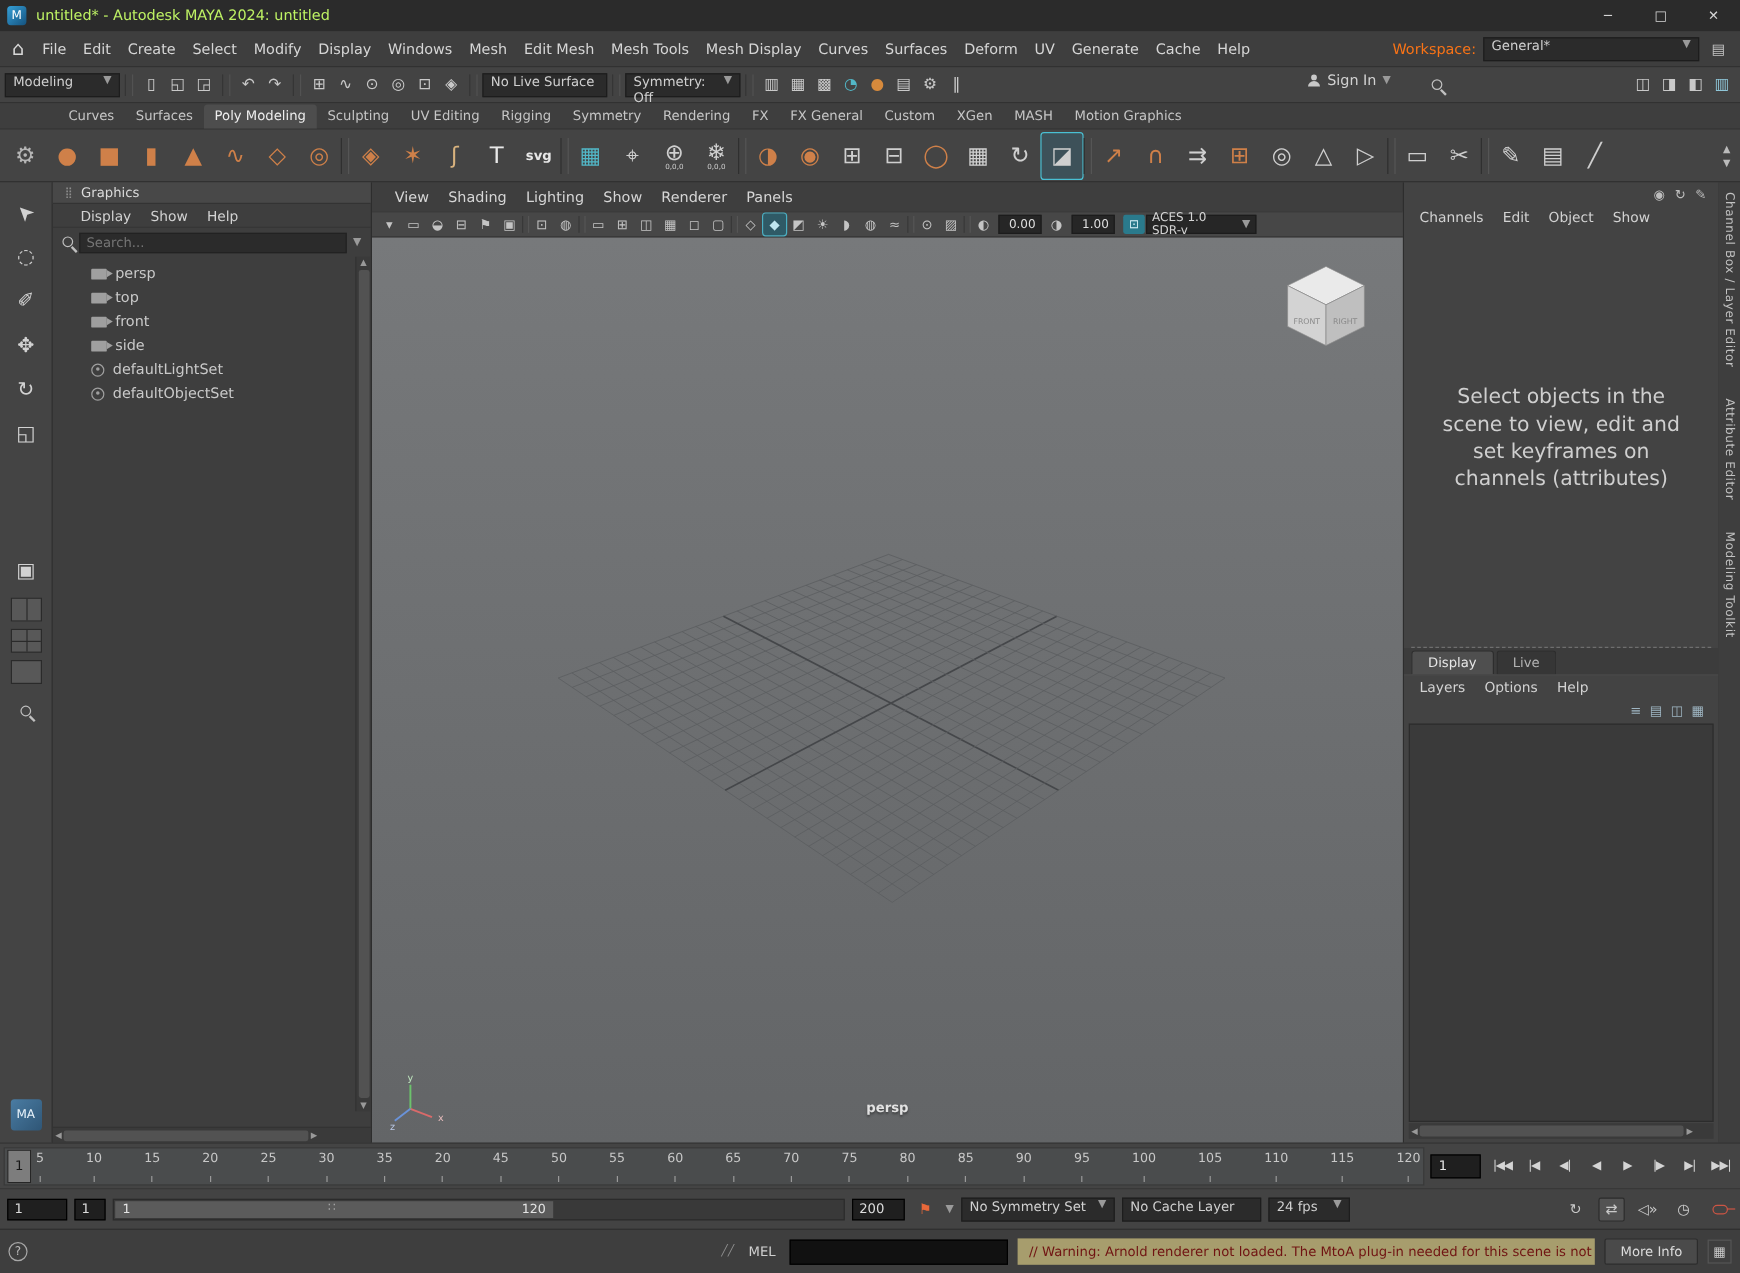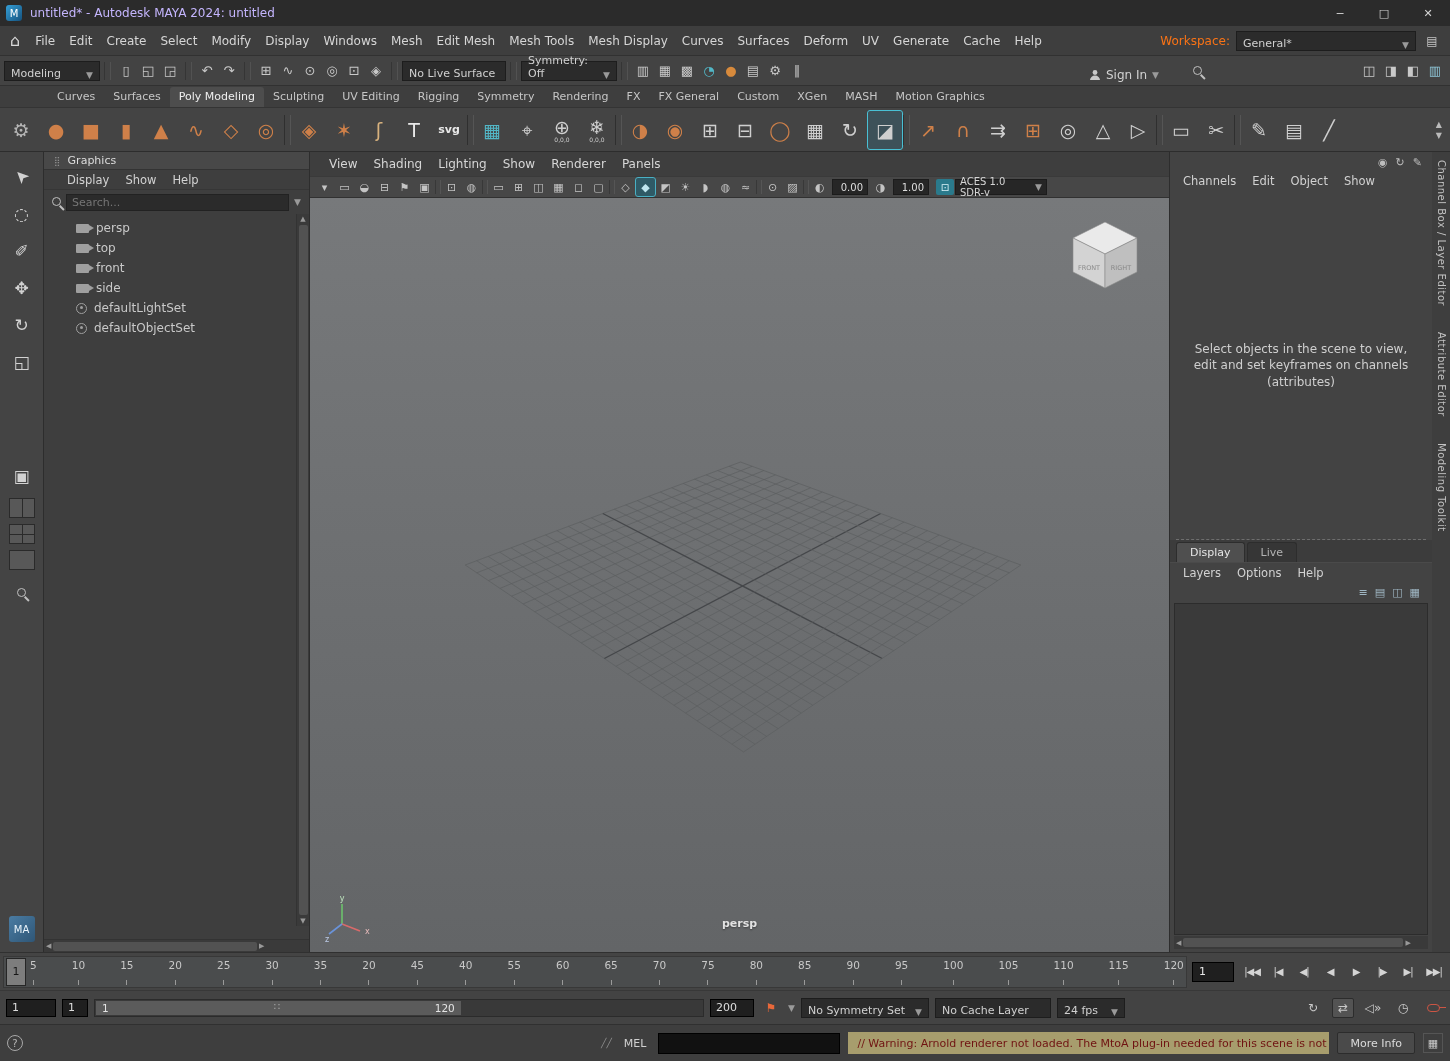--- a/index.html
+++ b/index.html
@@ -3,43 +3,43 @@
 <meta charset="utf-8">
 <style>
   *{box-sizing:border-box;margin:0;padding:0}
   html,body{width:1450px;height:1061px;overflow:hidden}
   body{background:#3a3a3a;font-family:"DejaVu Sans","Liberation Sans",sans-serif;color:#cccccc;font-size:12px;user-select:none}
   .row{display:flex;align-items:center}
 
   
   .titlebar{height:26px;background:#2b2b2b;display:flex;align-items:center;padding-left:6px}
   .maya-logo{width:16px;height:16px;border-radius:3px;background:linear-gradient(135deg,#35a0d8,#15527e);color:#fff;font-size:10px;display:flex;align-items:center;justify-content:center;margin-right:8px}
-  .win-title{font-size:12px;color:#c4b5fd}
+  .win-title{font-size:12px;color:#bef264}
   .win-btns{margin-left:auto;display:flex;height:100%}
   .win-btn{width:44px;height:100%;display:flex;align-items:center;justify-content:center;color:#d5d5d5;font-size:11px}
 
   
   .menubar{height:30px;background:#3e3e3e;display:flex;align-items:center;padding:0 8px;border-bottom:1px solid #313131}
   .home-icon{font-size:16px;color:#d8d8d8;margin:0 8px 0 2px}
   .menu-item{padding:2px 7px;color:#d6d6d6}
   .workspace{margin-left:auto;display:flex;align-items:center;gap:6px}
   .ws-label{color:#f97316}
-  .combo{height:20px;background:#2b2b2b;border:1px solid #1d1d1d;display:flex;align-items:flex-end;padding:0 6px;gap:8px;color:#d0d0d0;font-size:11px}
+  .combo{height:20px;background:#2b2b2b;border:1px solid #1d1d1d;display:flex;align-items:flex-start;padding:0 6px;gap:8px;color:#d0d0d0;font-size:11px}
   .caret{font-size:9px;color:#9a9a9a;margin-left:auto}
   .ws-combo{width:180px}
   .small-icon{width:20px;height:20px;display:flex;align-items:center;justify-content:center;color:#c5c5c5;font-size:12px}
 
   
   .statusline{height:30px;background:#434343;display:flex;align-items:center;padding:0 4px;gap:2px;border-bottom:1px solid #313131}
   .mode-combo{width:96px}
   .sl-icon{width:22px;height:22px;display:flex;align-items:center;justify-content:center;font-size:13px;color:#c9c9c9}
   .sl-sep{width:7px;height:18px;border-left:1px solid #353535;border-right:1px solid #525252;margin:0 2px}
   .field-combo{width:104px}
   .sym-combo{width:96px}
-  .sl-right{margin-left:auto;display:flex;align-items:flex-end;gap:21px}
+  .sl-right{margin-left:auto;display:flex;align-items:flex-start;gap:21px}
   .signin{display:flex;align-items:center;gap:5px;padding:0 6px;color:#d2d2d2}
   .sl-gap{width:108px}
   .mag{width:9px;height:9px;border:1.5px solid #c0c0c0;border-radius:50%;position:relative;display:inline-block}
   .mag::after{content:"";position:absolute;width:6px;height:1.5px;background:#c0c0c0;transform:rotate(45deg);top:9px;left:6px}
 
   
   .shelftabs{height:22px;background:#3e3e3e;display:flex;align-items:flex-end;padding-left:48px;border-bottom:1px solid #343434}
   .shelf-tab{padding:3px 9px 4px;font-size:11px;color:#c6c6c6}
   .shelf-tab.active{background:#4d4d4d;border-radius:3px 3px 0 0;color:#eee}
   .shelficons{height:44px;background:#444;display:flex;align-items:center;padding:0 4px;gap:1px;border-bottom:1px solid #2d2d2d}
@@ -96,21 +96,21 @@
   .vp-canvas{flex:1;position:relative;background:linear-gradient(#77797b,#636567);overflow:hidden}
   #grid-svg{position:absolute;left:0;top:0;width:100%;height:100%}
   .viewcube{position:absolute;top:18px;right:26px;width:76px;height:76px}
   .axis-gizmo{position:absolute;left:14px;bottom:8px;width:50px;height:50px}
   .persp-label{position:absolute;bottom:22px;left:50%;transform:translateX(-50%);font-size:11px;font-weight:bold;color:#e2e2e2;text-shadow:0 1px 2px rgba(0,0,0,.4)}
 
   
   .rightpanel{width:262px;background:#434343;display:flex;flex-direction:column}
   .rp-top{height:18px;display:flex;justify-content:flex-end;align-items:center;gap:8px;padding:2px 10px 0 0;font-size:11px;color:#bdbdbd}
   .rp-menus{height:22px;display:flex;align-items:center;padding-left:6px;gap:2px}
-  .rp-message{flex:1;display:flex;align-items:center;justify-content:center;text-align:center;color:#cfcfcf;font-size:12px;line-height:1.35;padding:0 20px}
+  .rp-message{flex:1;display:flex;align-items:center;justify-content:center;text-align:center;color:#cfcfcf;font-size:17px;line-height:1.35;padding:0 20px}
   .rp-divider{border-top:1px dashed #6e6e6e;margin:0 6px}
   .layer-editor{height:412px;display:flex;flex-direction:column}
   .le-tabs{height:22px;display:flex;align-items:flex-end;gap:2px;padding-left:6px;background:#3c3c3c}
   .le-tab{padding:3px 13px;font-size:11px;background:#363636;color:#b2b2b2;border:1px solid #2d2d2d;border-bottom:none;border-radius:3px 3px 0 0}
   .le-tab.active{background:#4f4f4f;color:#e6e6e6}
   .le-menus{height:20px;display:flex;align-items:center;gap:2px;padding-left:6px;border-top:1px solid #4a4a4a}
   .le-icons{height:20px;display:flex;justify-content:flex-end;align-items:center;gap:7px;padding-right:12px;font-size:11px;color:#9fb6c3}
   .le-list{flex:1;margin:1px 4px 0;background:#3a3a3a;border:1px solid #2c2c2c}
   .le-hscroll{height:13px;margin:1px 4px 3px;background:#3a3a3a;display:flex;align-items:center;padding:0 2px;font-size:7px;color:#999;gap:2px}
 
@@ -928,21 +928,21 @@
         </span>
         <span class="tick">
           <span>20</span>
           <b></b>
         </span>
         <span class="tick">
           <span>45</span>
           <b></b>
         </span>
         <span class="tick">
-          <span>40</span>
+          <span>50</span>
           <b></b>
         </span>
         <span class="tick">
           <span>55</span>
           <b></b>
         </span>
         <span class="tick">
           <span>60</span>
           <b></b>
         </span>

